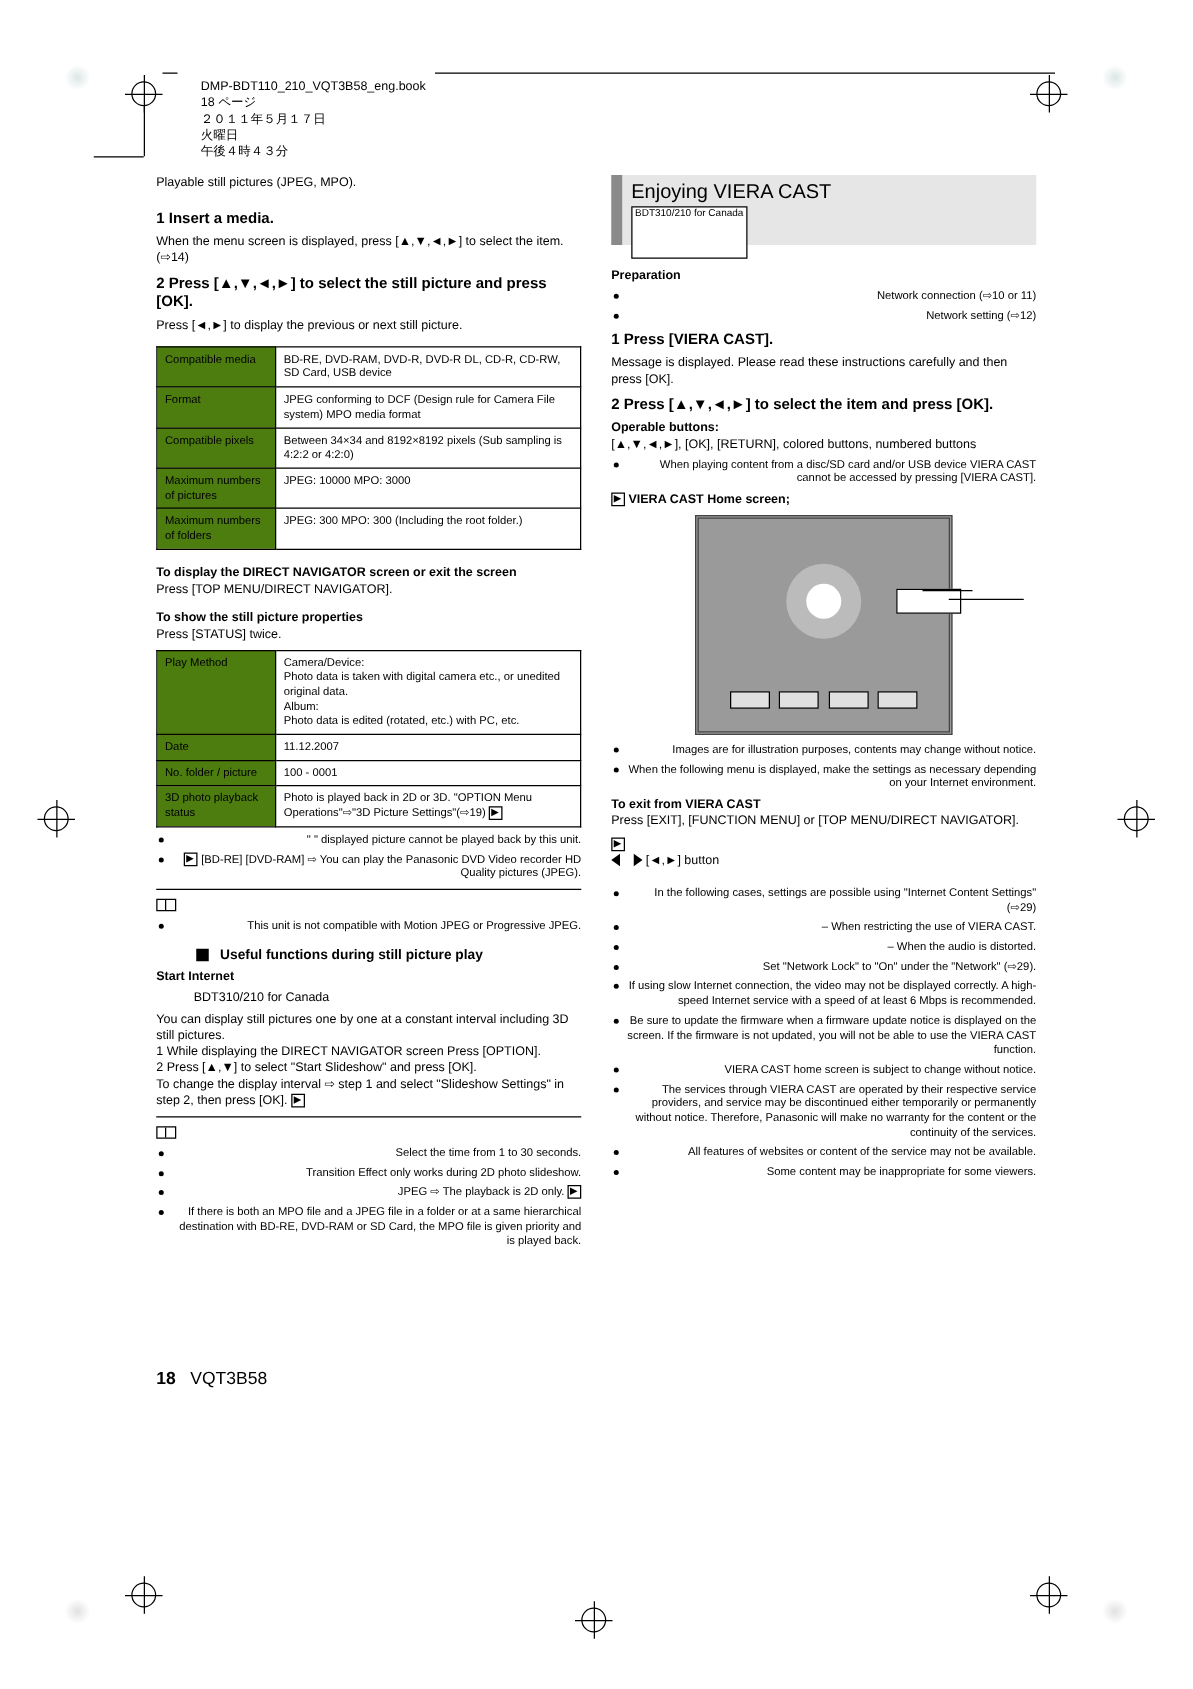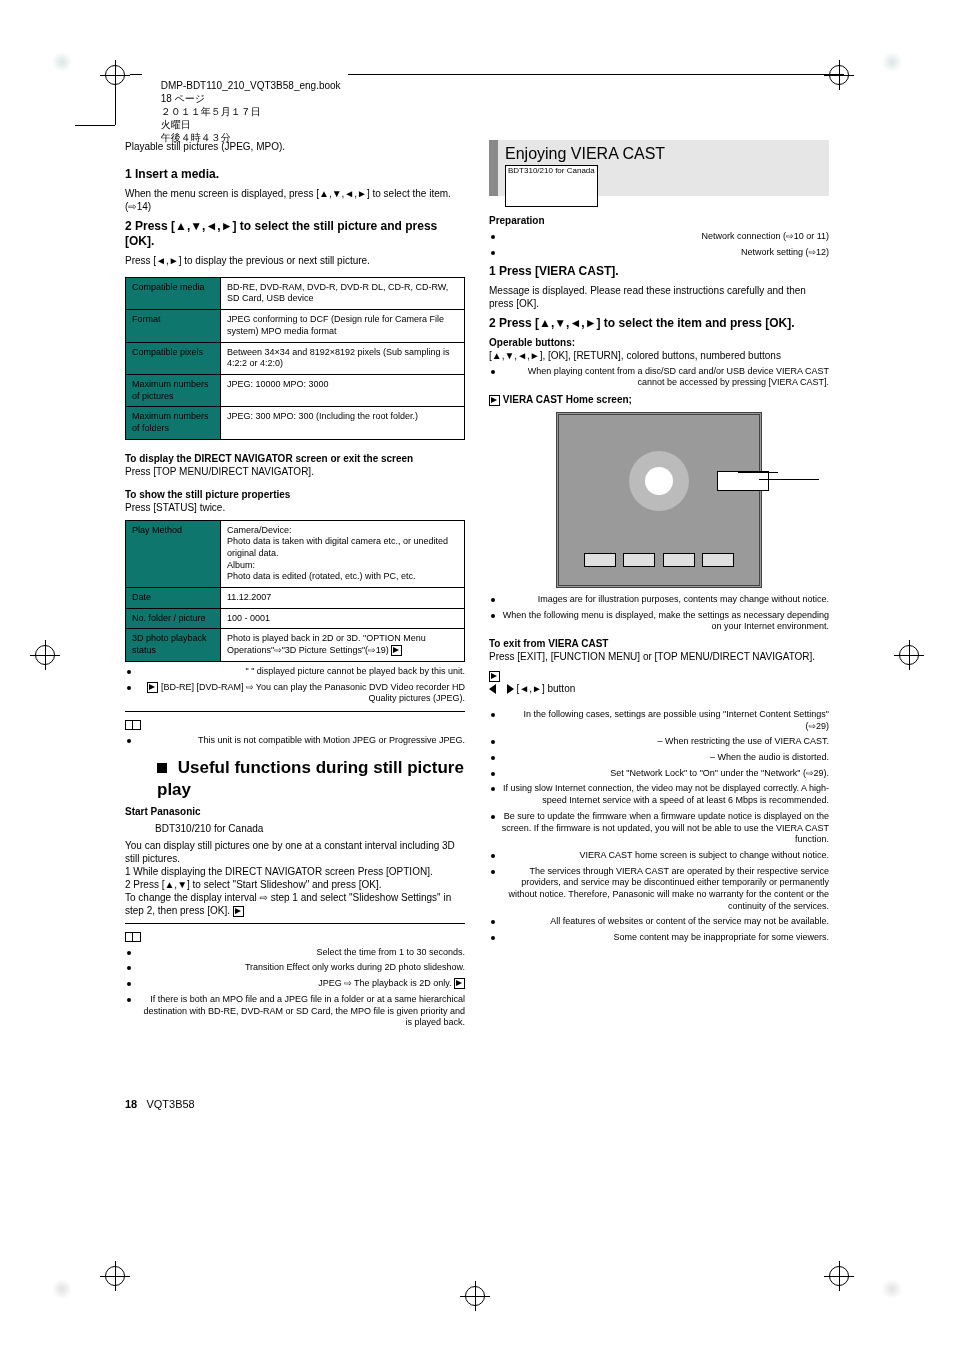--- a/index.html
+++ b/index.html
@@ -51,21 +51,21 @@
     background: #000;
   }
   .hairline-v {
     position: absolute;
     width: 1px;
     background: #000;
   }
   
   .job-header {
     position: absolute;
-    top: 68px;
+    top: 52px;
     left: 130px;
     right: 110px;
     height: 14px;
     font-size: 10px;
   }
   .job-header .bar {
     position: absolute;
     left: 0; right: 0; top: 6px;
     height: 1px;
     background: #000;
@@ -146,21 +146,21 @@
     border-collapse: collapse;
     width: 100%;
   }
   table.info td, table.info th {
     border: 1px solid #000;
     padding: 4px 6px;
     font-size: 9px;
     vertical-align: top;
   }
   table.info th {
-    background: #0f766e;
+    background: #4d7c0f;
     font-weight: normal;
     text-align: left;
     width: 28%;
   }
   ul.bul {
     list-style: none;
     padding: 0;
     margin: 4px 0;
   }
   ul.bul > li {
@@ -193,21 +193,21 @@
     margin-right: 4px;
   }
   .note-icon::before {
     content: "";
     position: absolute;
     left: 6px; top: 0;
     width: 1px; height: 100%;
     background: #000;
   }
   .h3blk {
-    font-size: 17px;
+    font-size: 11px;
     font-weight: bold;
     margin: 10px 0 4px 0;
     padding-left: 32px;
   }
   .h3blk .sq {
     display: inline-block;
     width: 10px; height: 10px;
     background: #000;
     margin-right: 6px;
     vertical-align: middle;
@@ -303,21 +303,21 @@
     right: -60px;
     top: 64px;
     width: 60px;
     height: 1px;
     background: #000;
   }
   .pgnum {
     position: absolute;
     bottom: 240px;
     left: 125px;
-    font-size: 11px;
+    font-size: 14px;
   }
 </style>
 </head>
 <body>
 
 <div class="page">
 
   <div class="reg greenish" style="top:50px;left:50px"></div>
   <div class="reg greenish" style="top:50px;right:50px"></div>
   <div class="reg greyish" style="bottom:50px;left:50px"></div>
@@ -448,21 +448,21 @@
         <span class="note-icon"></span>
       </div>
       <ul class="bul">
         <li>This unit is not compatible with Motion JPEG or Progressive JPEG.</li>
       </ul>
 
       <div class="h3blk">
         <span class="sq"></span>
         <span>Useful functions during still picture play</span>
       </div>
-      <div class="plain" style="font-weight:bold">Start Panasonic</div>
+      <div class="plain" style="font-weight:bold">Start Internet</div>
       <div style="margin:4px 0 4px 30px"><span class="section-head tag" style="position:static">BDT310/210 for Canada</span></div>
       <div class="plain">You can display still pictures one by one at a constant interval including 3D still pictures.</div>
       <div class="plain">1 While displaying the DIRECT NAVIGATOR screen Press [OPTION].</div>
       <div class="plain">2 Press [▲,▼] to select "Start Slideshow" and press [OK].</div>
       <div class="plain">
         <span>To change the display interval ⇨ step 1 and select "Slideshow Settings" in step 2, then press [OK].</span>
         <span class="rightarrow"></span>
       </div>
 
       <div class="rule"></div>

